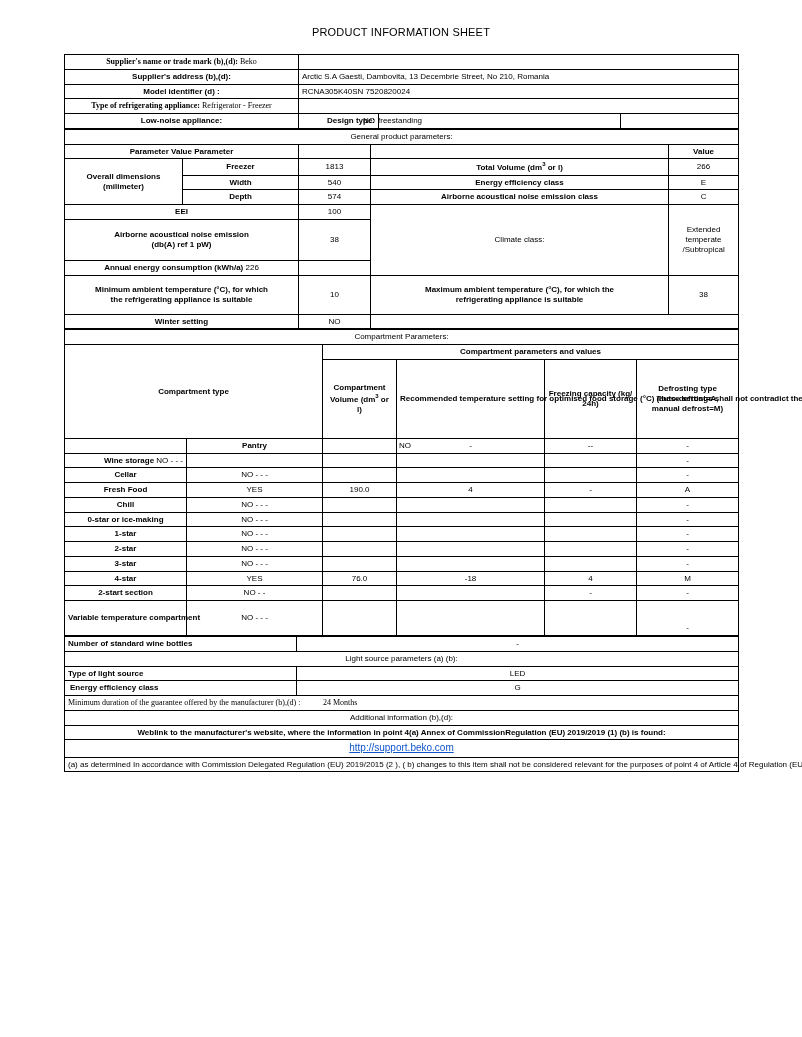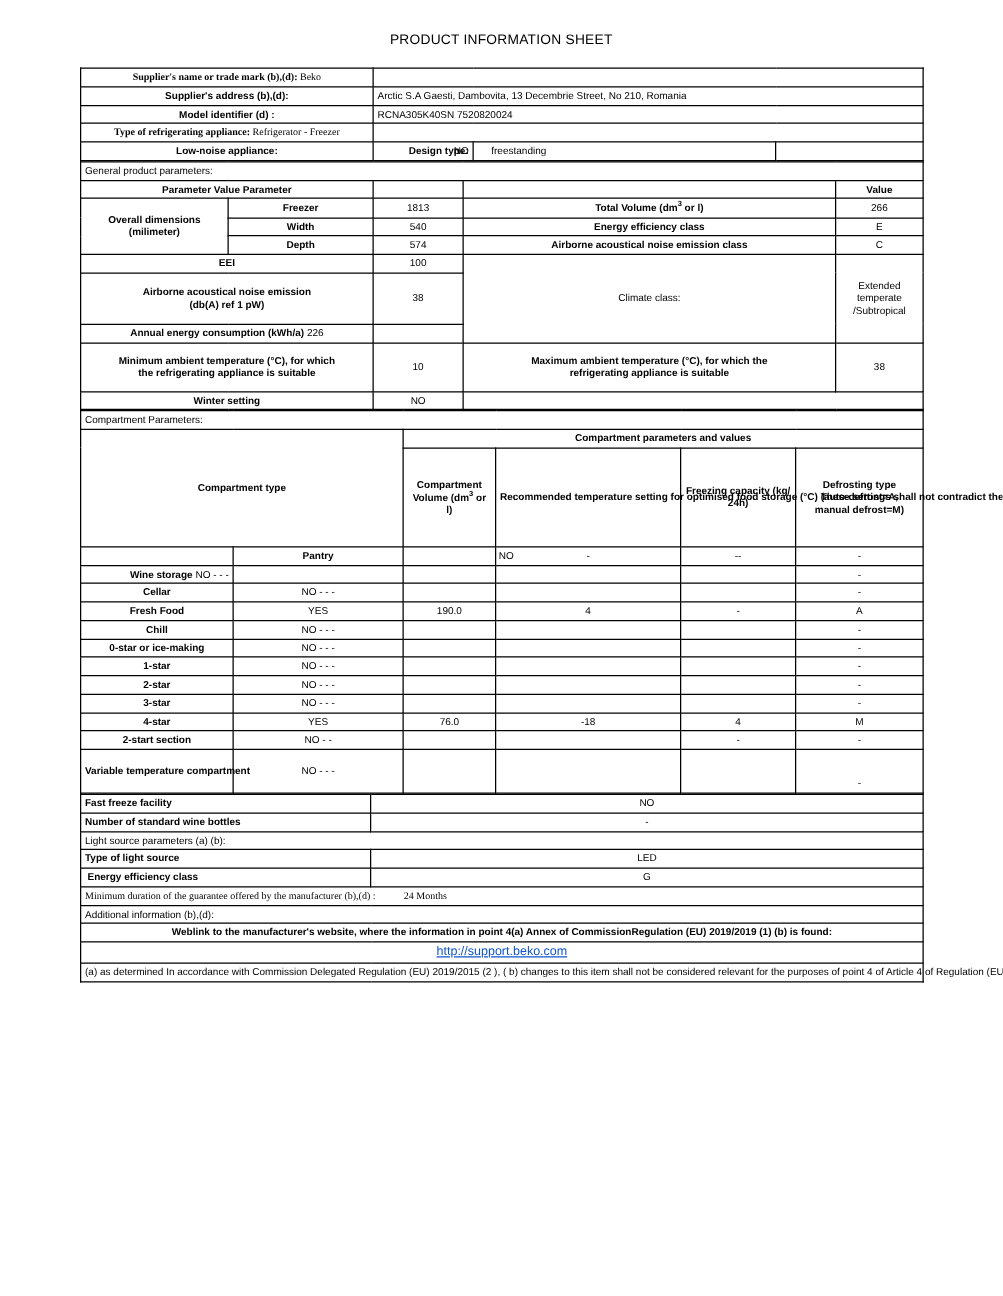--- a/index.html
+++ b/index.html
@@ -48,21 +48,21 @@
     white-space: nowrap;
   }
   td.wrap { white-space: normal; }
   .b { font-weight: bold; }
   .c { text-align: center; }
   .l { text-align: left; }
   .r { text-align: right; }
   .nb { font-weight: normal; }
   .sec {
     font-size: 8px;
-    text-align: left;
+    text-align: center;
     font-weight: normal;
   }
   .ovf {
     position: relative;
     font-family: Liberation Serif, serif;
   }
   .tiny {
     font-size: 6.2px;
     line-height: 1.35;
   }
@@ -113,21 +113,21 @@
             <span>Type of refrigerating appliance:</span>
             <span class="nb">Refrigerator - Freezer</span>
           </td>
           <td colspan="3"></td>
         </tr>
         <tr>
           <td class="c b">Low-noise appliance:</td>
           <td class="r" style="position:relative">
             <span class="nb">NO</span>
             <span class="b" style="position:absolute;left:28px;top:50%;transform:translateY(-50%);white-space:nowrap;">Design type:</span>
-            <span class="nb" style="position:absolute;left:94px;top:50%;transform:translateY(-50%);white-space:nowrap;">freestanding</span>
+            <span class="nb" style="position:absolute;left:79px;top:50%;transform:translateY(-50%);white-space:nowrap;">freestanding</span>
           </td>
           <td></td>
           <td></td>
         </tr>
       </tbody>
     </table>
 
     <table class="t">
       <colgroup>
         <col style="width:118px">
@@ -356,24 +356,20 @@
       </tbody>
     </table>
 
     <table class="t">
       <colgroup>
         <col style="width:232px">
           <col style="width:442px">
       </colgroup>
       <tbody>
         <tr>
-          <td class="l b">Fast freeze facility</td>
-          <td class="c nb">NO</td>
-        </tr>
-        <tr>
           <td class="l b">Number of standard wine bottles</td>
           <td class="c nb">-</td>
         </tr>
         <tr>
           <td class="sec b" colspan="2">Light source parameters (a) (b):</td>
         </tr>
         <tr>
           <td class="l b">Type of light source</td>
           <td class="c nb">LED</td>
         </tr>

